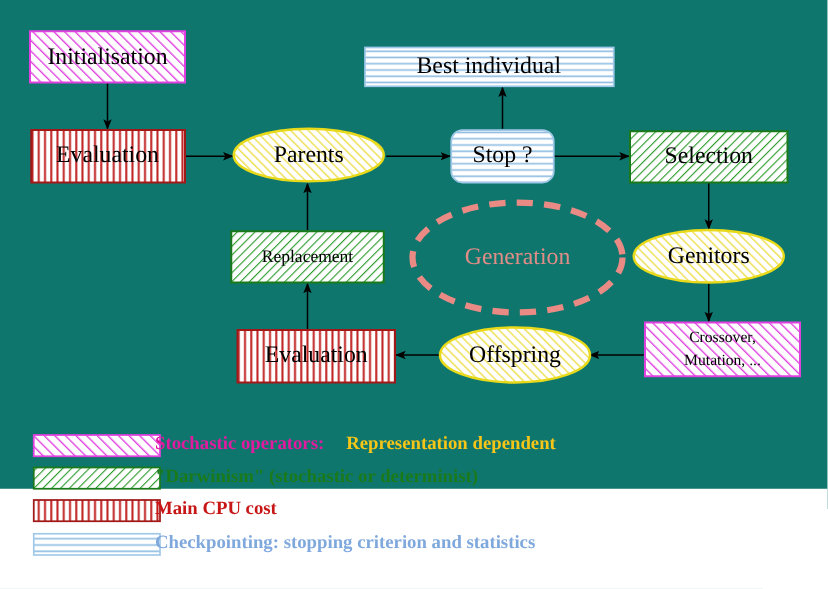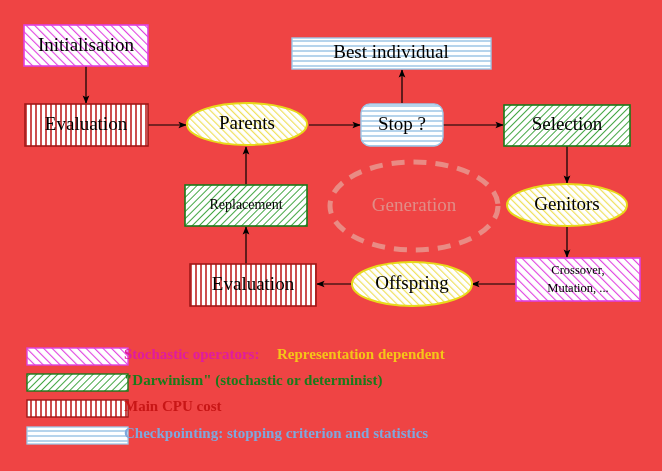--- a/index.html
+++ b/index.html
@@ -9,22 +9,22 @@
   }
   body {
     width: 662px;
     height: 471px;
     overflow: hidden;
     font-family: "Liberation Serif", "DejaVu Serif", serif;
   }
   #canvas {
     position: relative;
     width: 662px;
-    height: 471px;
-    background: #ef4444;
+    height: 391px;
+    background: #0f766e;
   }
   svg#diagram {
     position: absolute;
     left: 0;
     top: 0;
     width: 662px;
     height: 471px;
   }
   .node-label {
     font-family: "Liberation Serif", "DejaVu Serif", serif;

